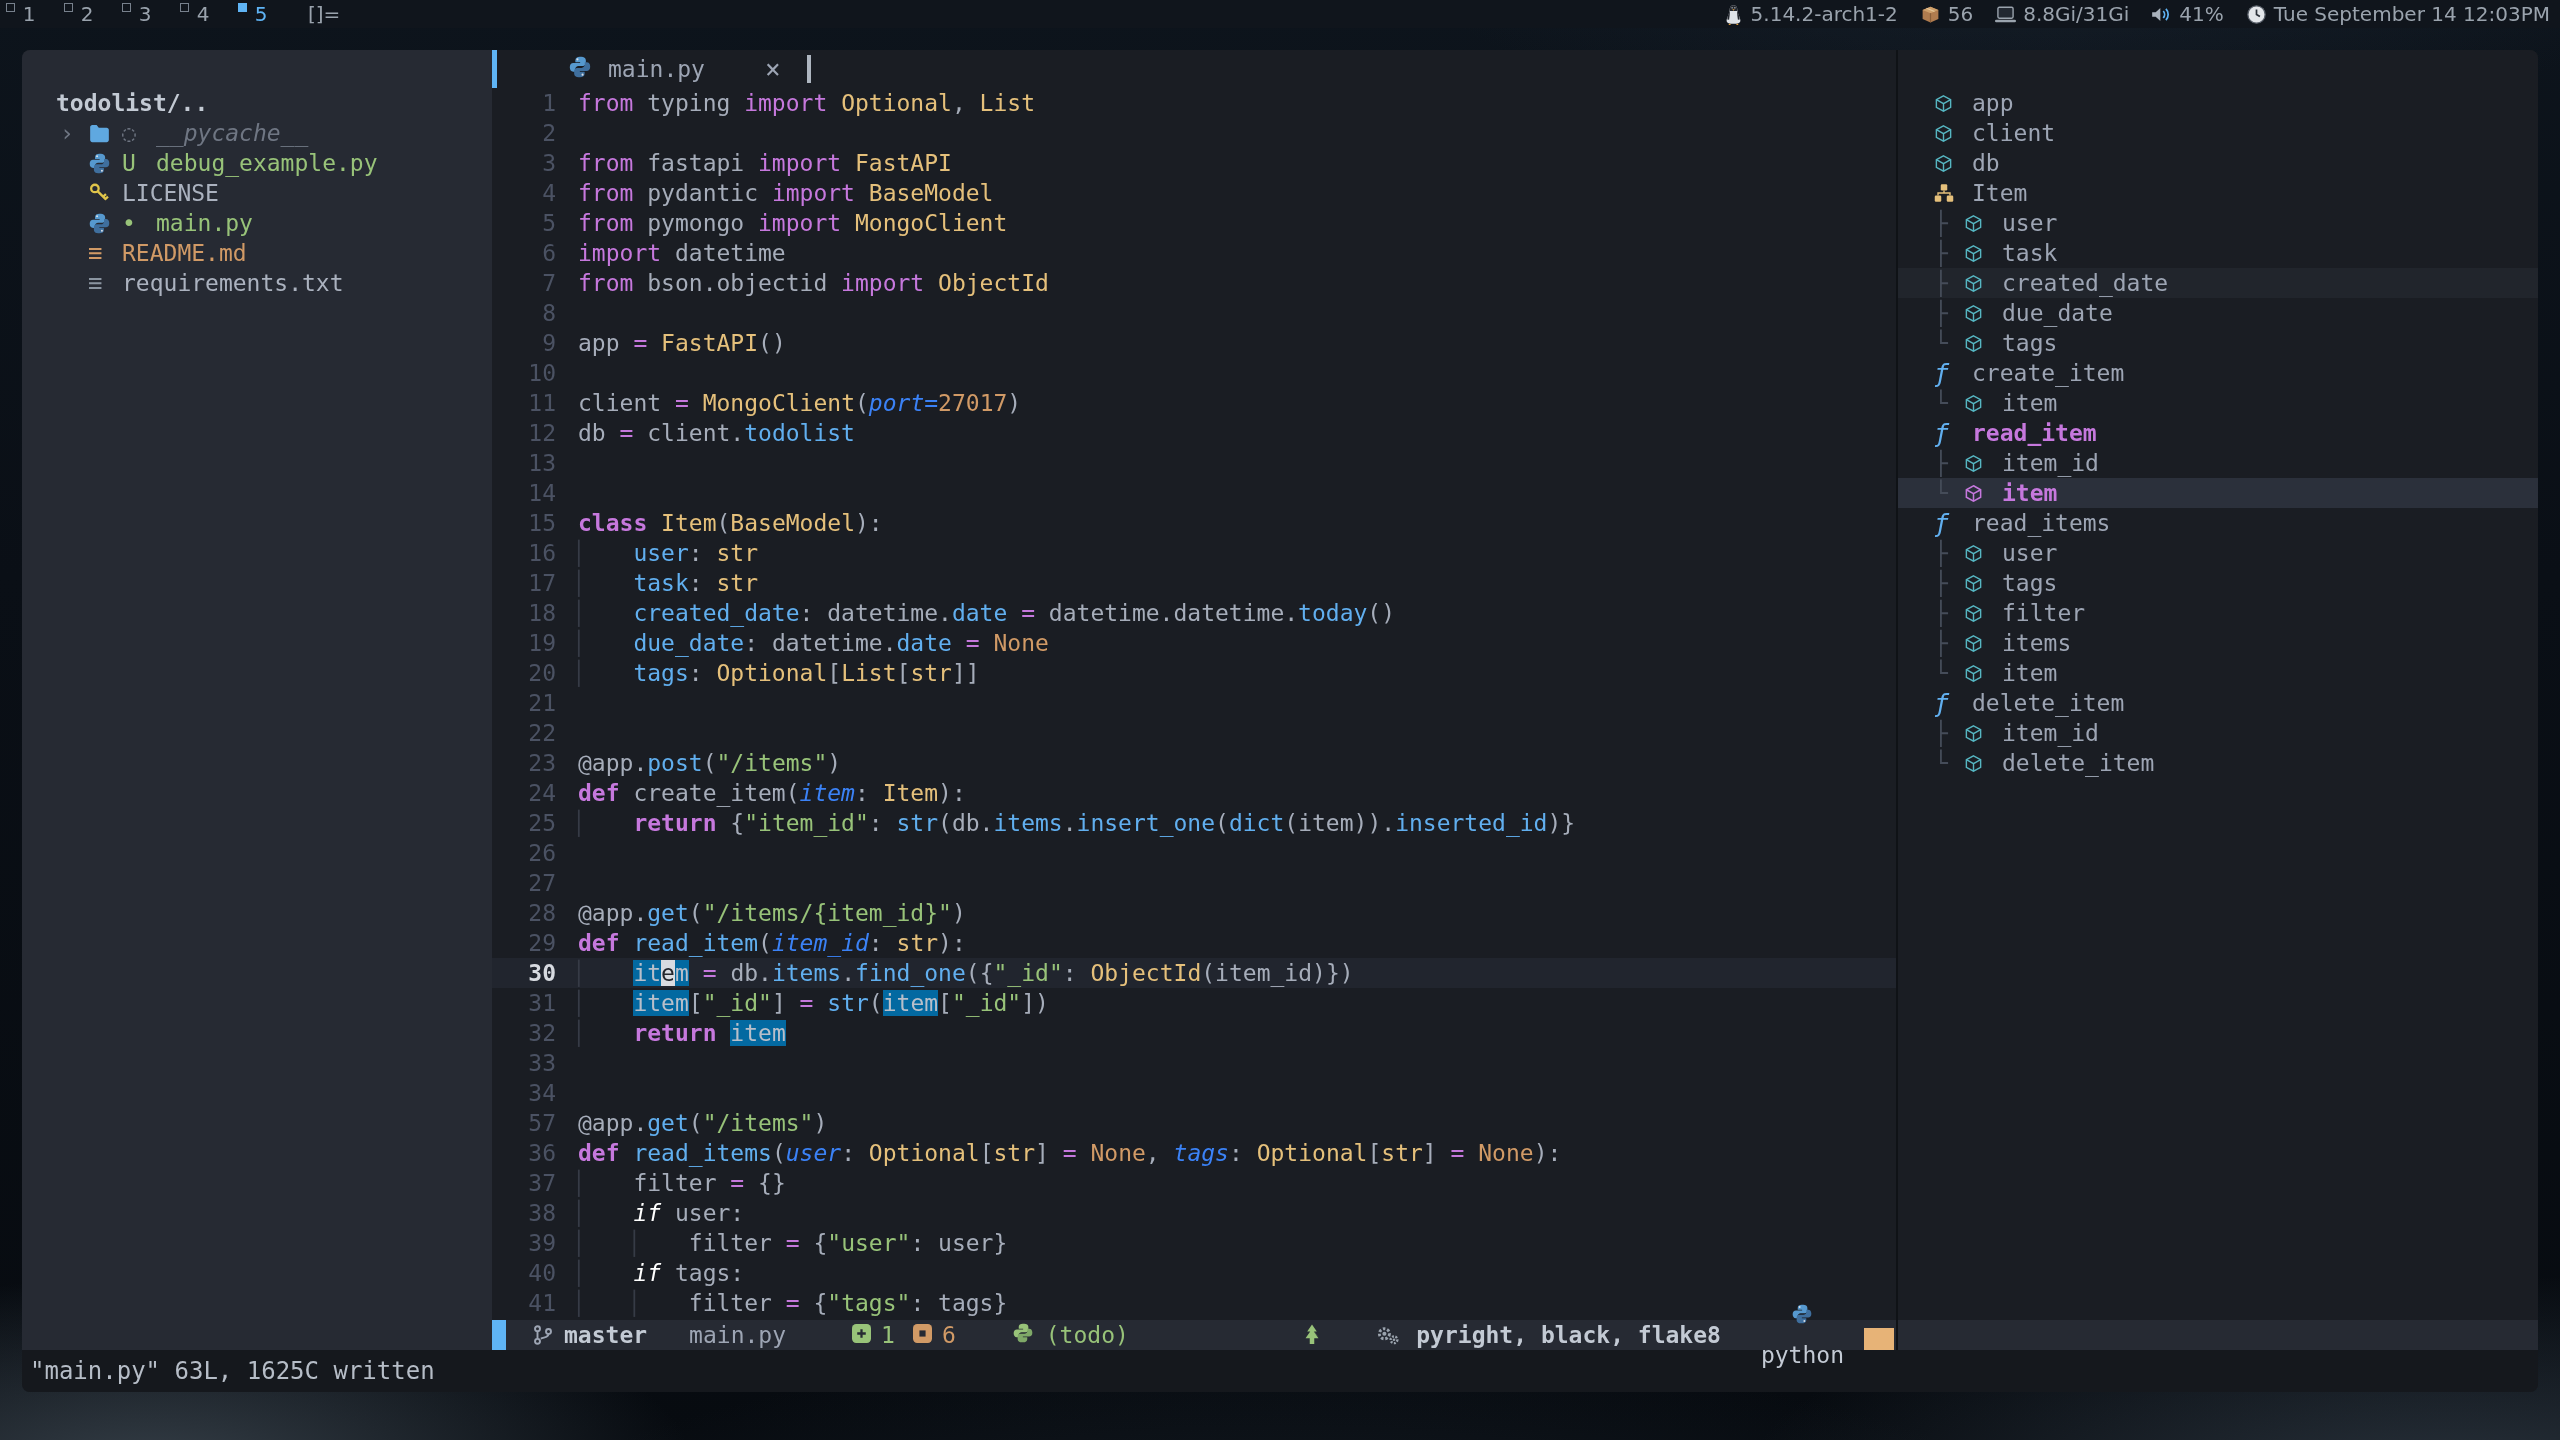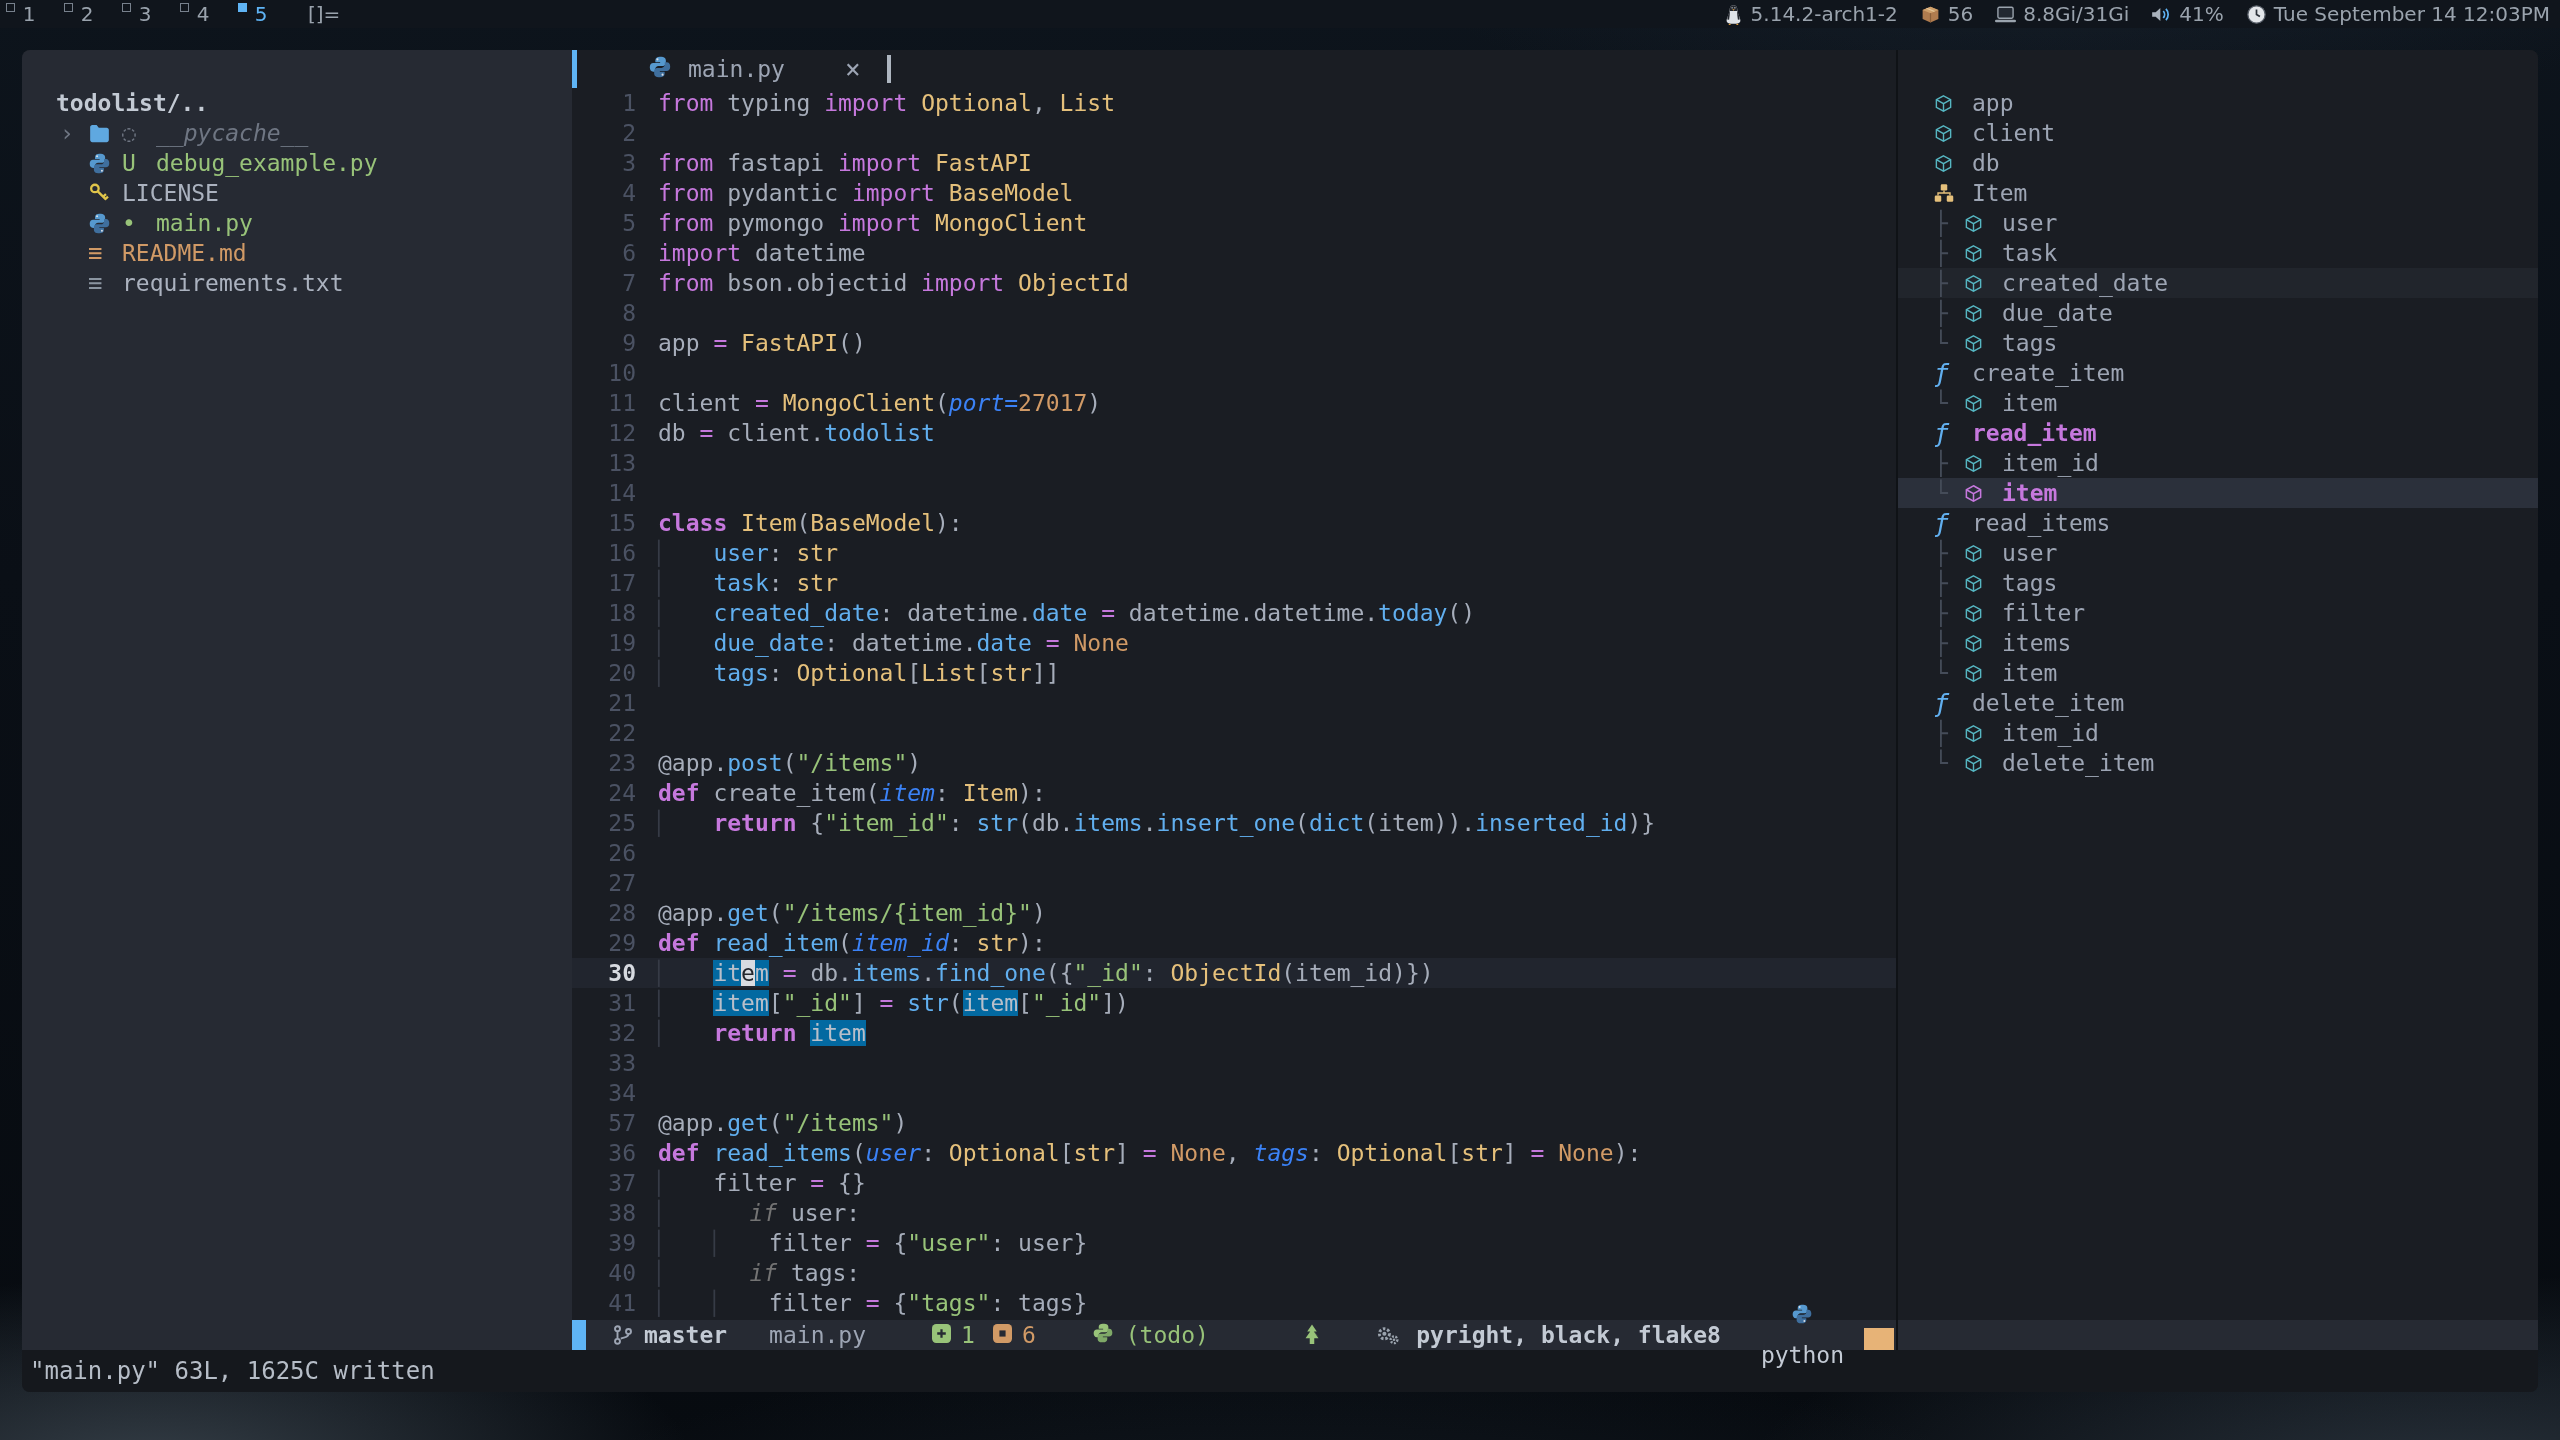--- a/index.html
+++ b/index.html
@@ -22,21 +22,21 @@
   .tag b{font-weight:normal;}
   .ltsymbol{margin-left:18px;}
   .bar-status{margin-left:auto;display:flex;align-items:center;gap:22px;padding-right:10px;}
   .seg{display:flex;align-items:center;gap:7px;}
   .seg svg{display:block;}
   
   .window{position:absolute;left:22px;top:50px;width:2516px;height:1342px;background:#1a1d23;
     border-radius:8px;overflow:hidden;display:flex;flex-direction:column;}
   .winmain{flex:1;display:flex;min-height:0;}
   
-  .filetree{width:550px;flex:none;background:#262a33;padding-top:38px;font-size:23px;color:#9da5b4;}
+  .filetree{width:470px;flex:none;background:#262a33;padding-top:38px;font-size:23px;color:#9da5b4;}
   .trow{height:30px;display:flex;align-items:center;white-space:pre;}
   .trow.root{padding-left:34px;font-weight:bold;color:#c3cad4;}
   .trow .arrow{width:28px;padding-left:38px;color:#6f7683;flex:none;}
   .trow .noarrow{width:28px;padding-left:38px;flex:none;}
   .trow .ticon{width:34px;flex:none;display:flex;align-items:center;}
   .trow .badge{width:34px;flex:none;}
   .green{color:#98c379;} .orange{color:#d19a66;} .norm{color:#abb2bf;}
   .dimitalic{color:#6f7683;font-style:italic;}
   .glyphicon{font-style:normal;}
   
@@ -44,21 +44,21 @@
   .tabindicator{position:absolute;left:0;top:0;width:5px;height:38px;background:#5fb4f5;}
   .tabline{height:38px;flex:none;display:flex;align-items:center;padding-left:76px;font-size:23px;}
   .tab{display:flex;align-items:center;gap:16px;color:#9da5b4;}
   .tab .close{margin-left:44px;color:#9da5b4;font-size:26px;}
   .tabcursor{width:4px;height:28px;background:#aeb6c0;margin-left:26px;}
   .code{flex:1;overflow:hidden;font-size:23px;}
   .cline{height:30px;line-height:30px;display:flex;white-space:pre;}
   .cline .ln{width:64px;flex:none;text-align:right;padding-right:22px;color:#4b5263;}
   .cline.cursorline{background:#21252e;}
   .cline.cursorline .ln{color:#d7dae0;font-weight:bold;}
-  .c-kw{color:#c678dd;text-align:center;} .c-kwb{color:#c678dd;font-weight:bold;} .c-kwi{color:#737373;font-style:italic;margin-left:36px;}
+  .c-kw{color:#c678dd;text-align:center;} .c-kwb{color:#c678dd;font-weight:bold;} .c-kwi{color:#ffffff;font-style:italic;}
   .c-typ{color:#e5c07b;} .c-fn{color:#61afef;} .c-str{color:#98c379;} .c-num{color:#d19a66;}
   .c-par{color:#3b82f6;font-style:italic;} .c-var{color:#a6adba;} .c-g{color:#363b46;}
   .c-hl{background:#0369a1;color:#b8bfca;}
   .c-cur{background:#d9dce1;color:#23262c;}
   
   .statusline{height:30px;flex:none;background:#262a33;display:flex;align-items:center;
     font-size:23px;color:#9da5b4;}
   .modeblock{width:14px;height:30px;background:#5fb4f5;flex:none;}
   .sl-branchicon{margin-left:26px;display:flex;}
   .sl-branch{font-weight:bold;color:#c3cad4;margin-left:10px;}

